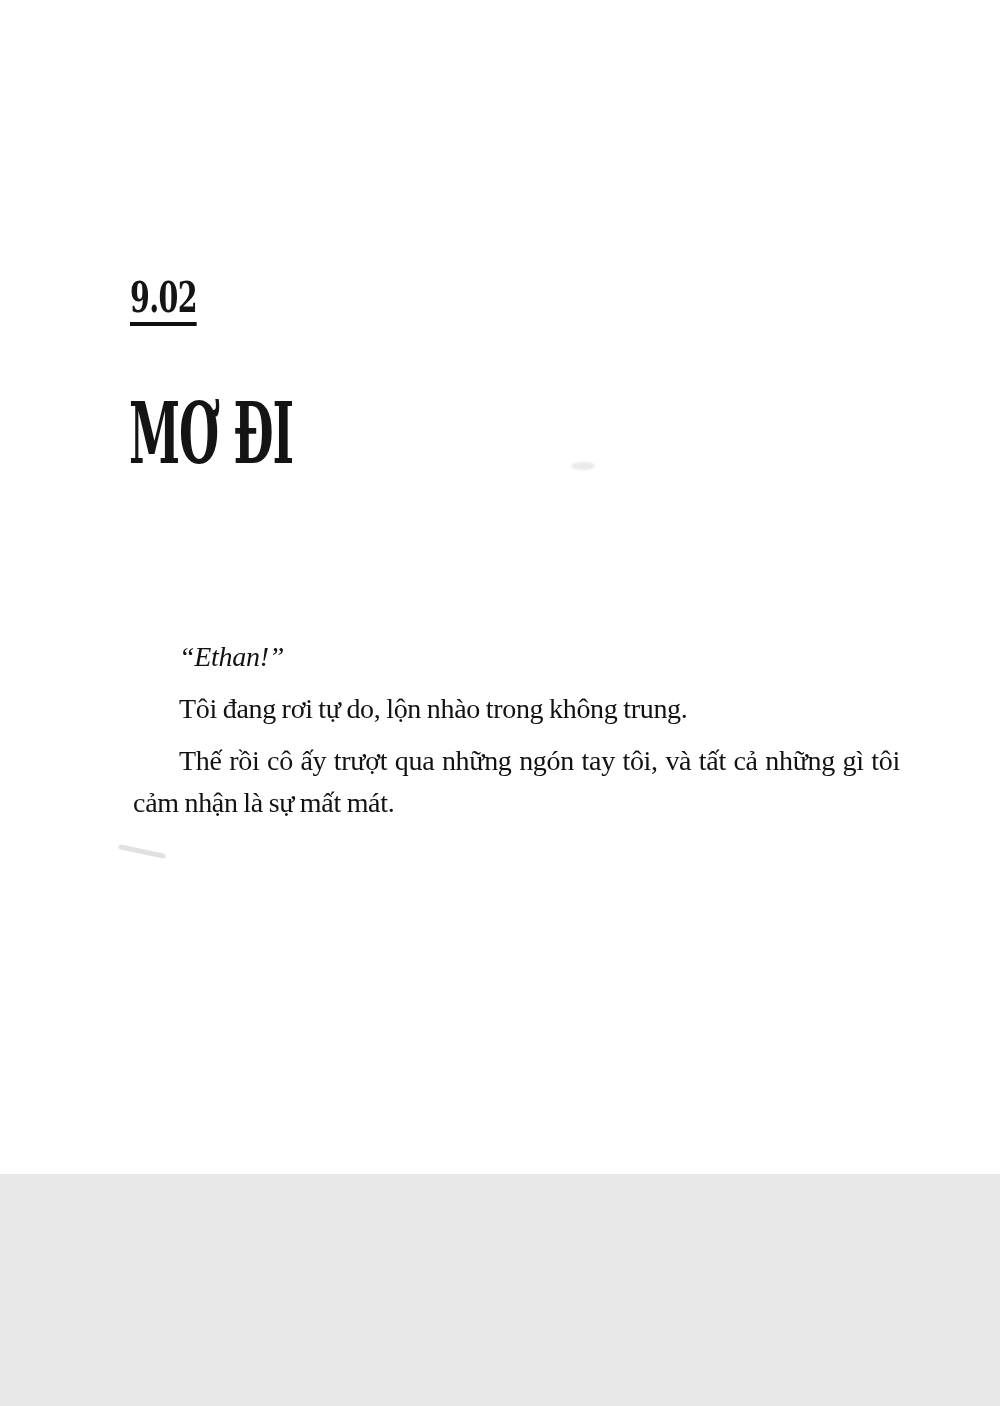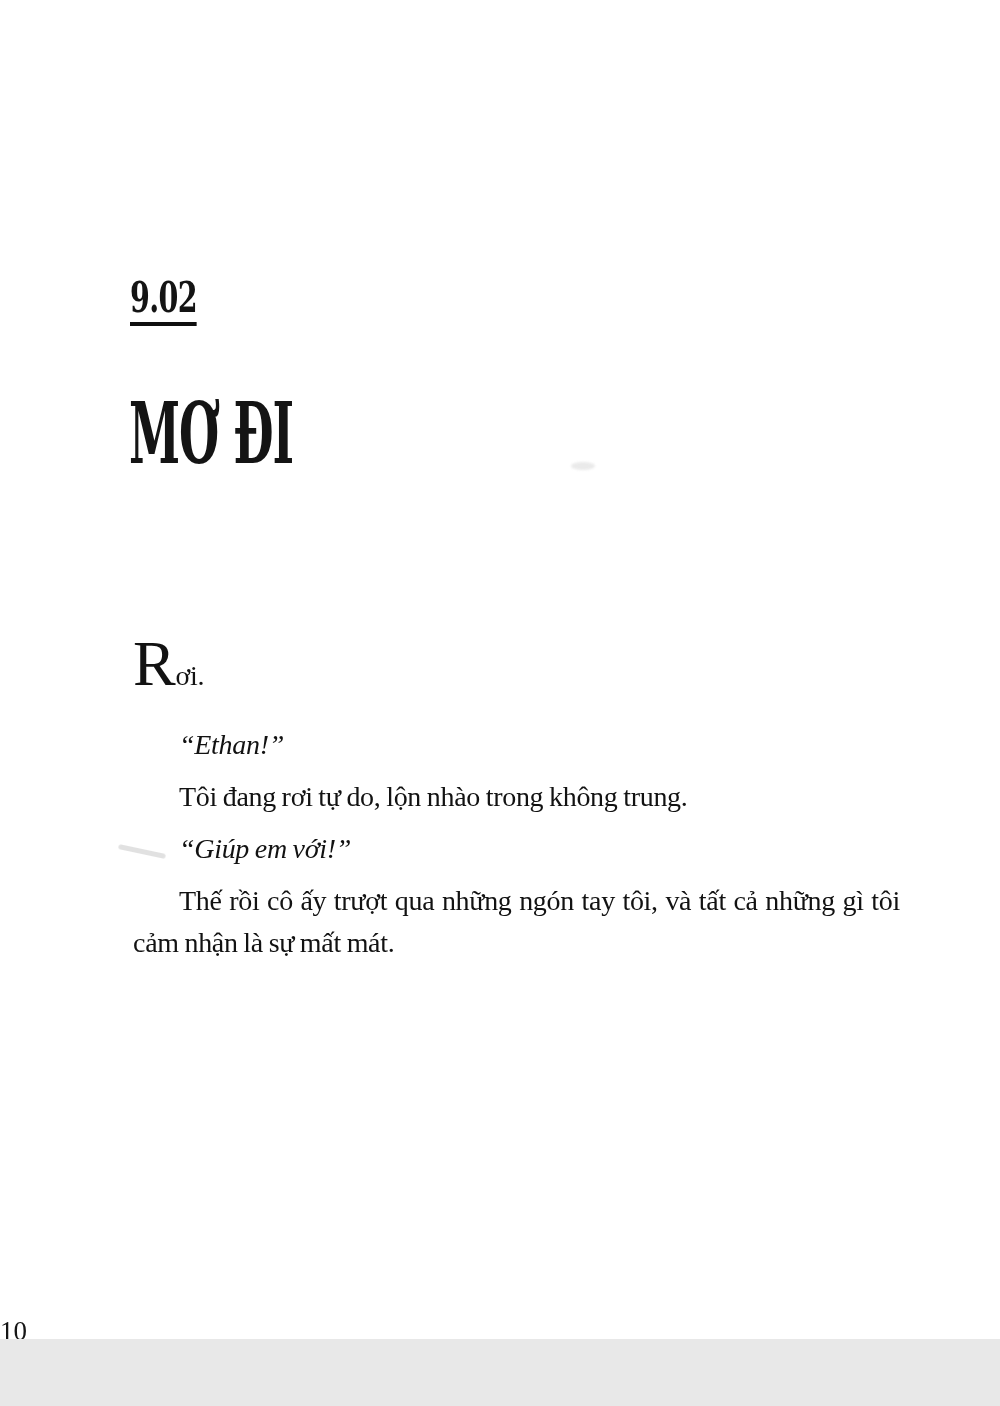--- a/index.html
+++ b/index.html
@@ -3,21 +3,21 @@
 <meta charset="utf-8">
 <style>
   html, body {
     margin: 0;
     padding: 0;
     background: #e8e8e8;
   }
   .page {
     position: relative;
     width: 1000px;
-    height: 1339px;
+    height: 1174px;
     margin: 0 auto;
     background: #ffffff;
     overflow: hidden;
     color: #141414;
   }
 
   
   .chapter-number {
     position: absolute;
     left: 130px;
@@ -130,28 +130,26 @@
 <body>
 
 <div class="page">
 
   <div class="chapter-number">9.02</div>
 
   <div class="chapter-title">MƠ ĐI</div>
 
   <div class="body-text">
 
-    <p class="opening-par"><span class="dropcap">R</span><span class="opening-rest">ơi.</span></p>
 
     <p class="body-par single italic">“Ethan!”</p>
 
     <p class="body-par single">Tôi đang rơi tự do, lộn nhào trong không trung.</p>
 
 
-    <p class="body-par single italic">“Giúp em với!”</p>
 
 
     <p class="body-par">Thế rồi cô ấy trượt qua những ngón tay tôi, và tất cả những gì tôi cảm nhận là sự mất mát.</p>
 
 
   </div>
 
   <div class="page-number">10</div>
 
   <div class="scan-smudge-1"></div>

